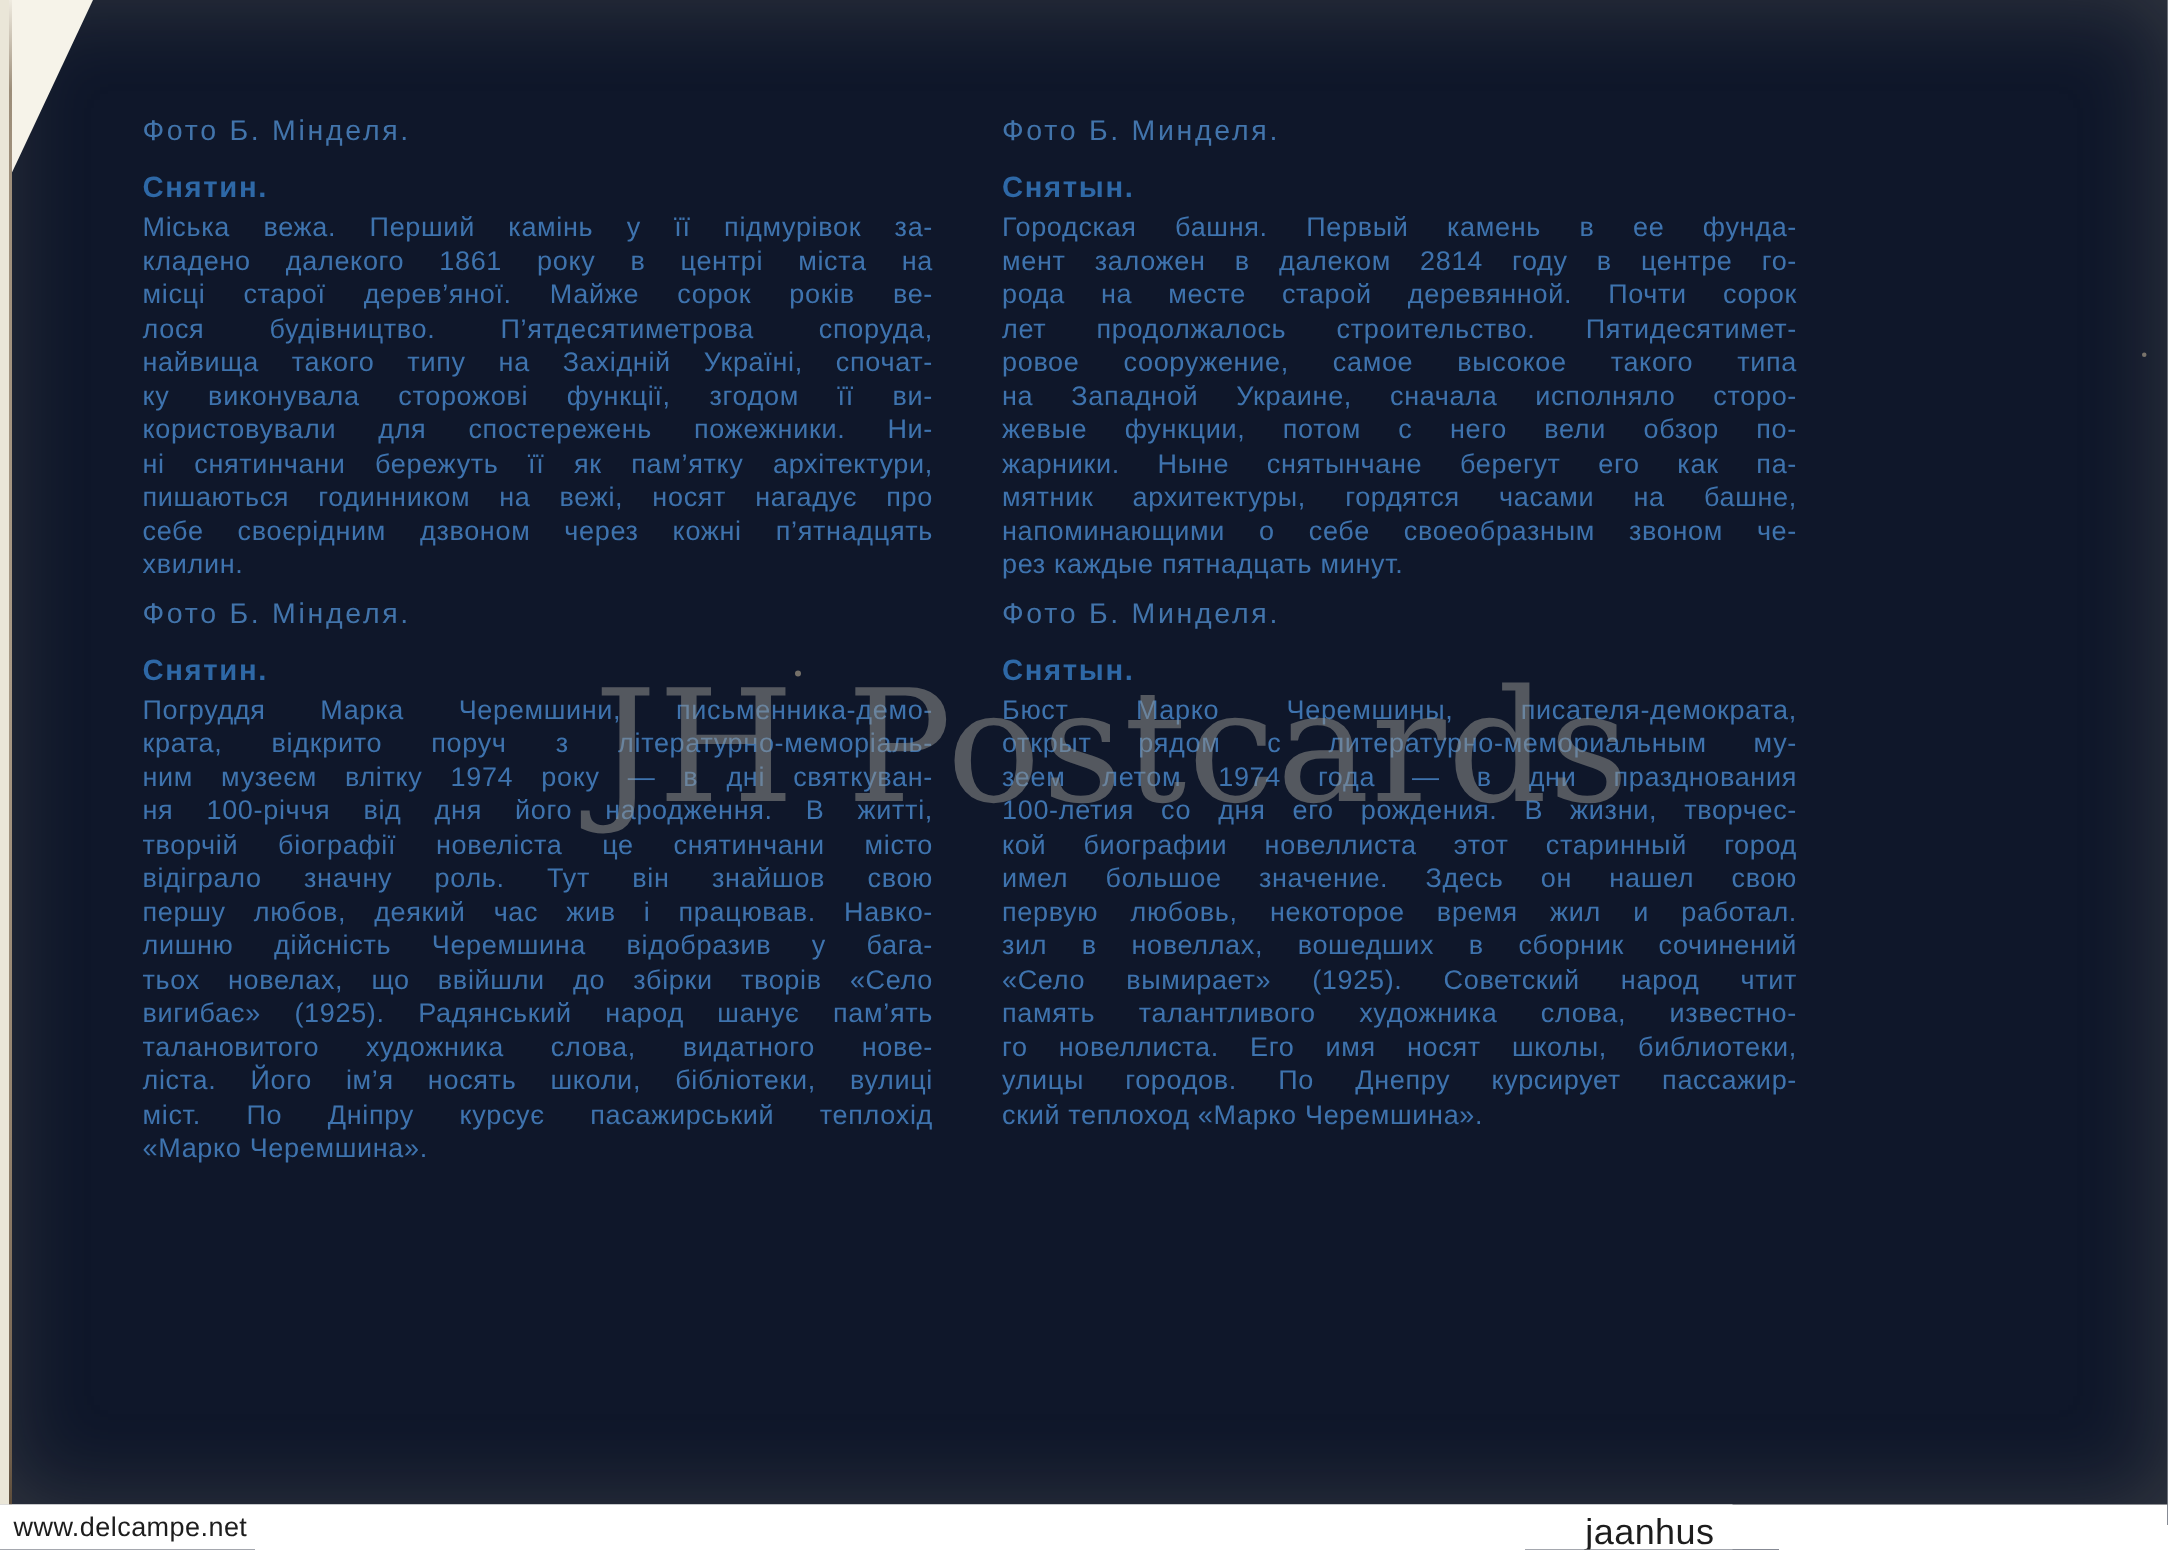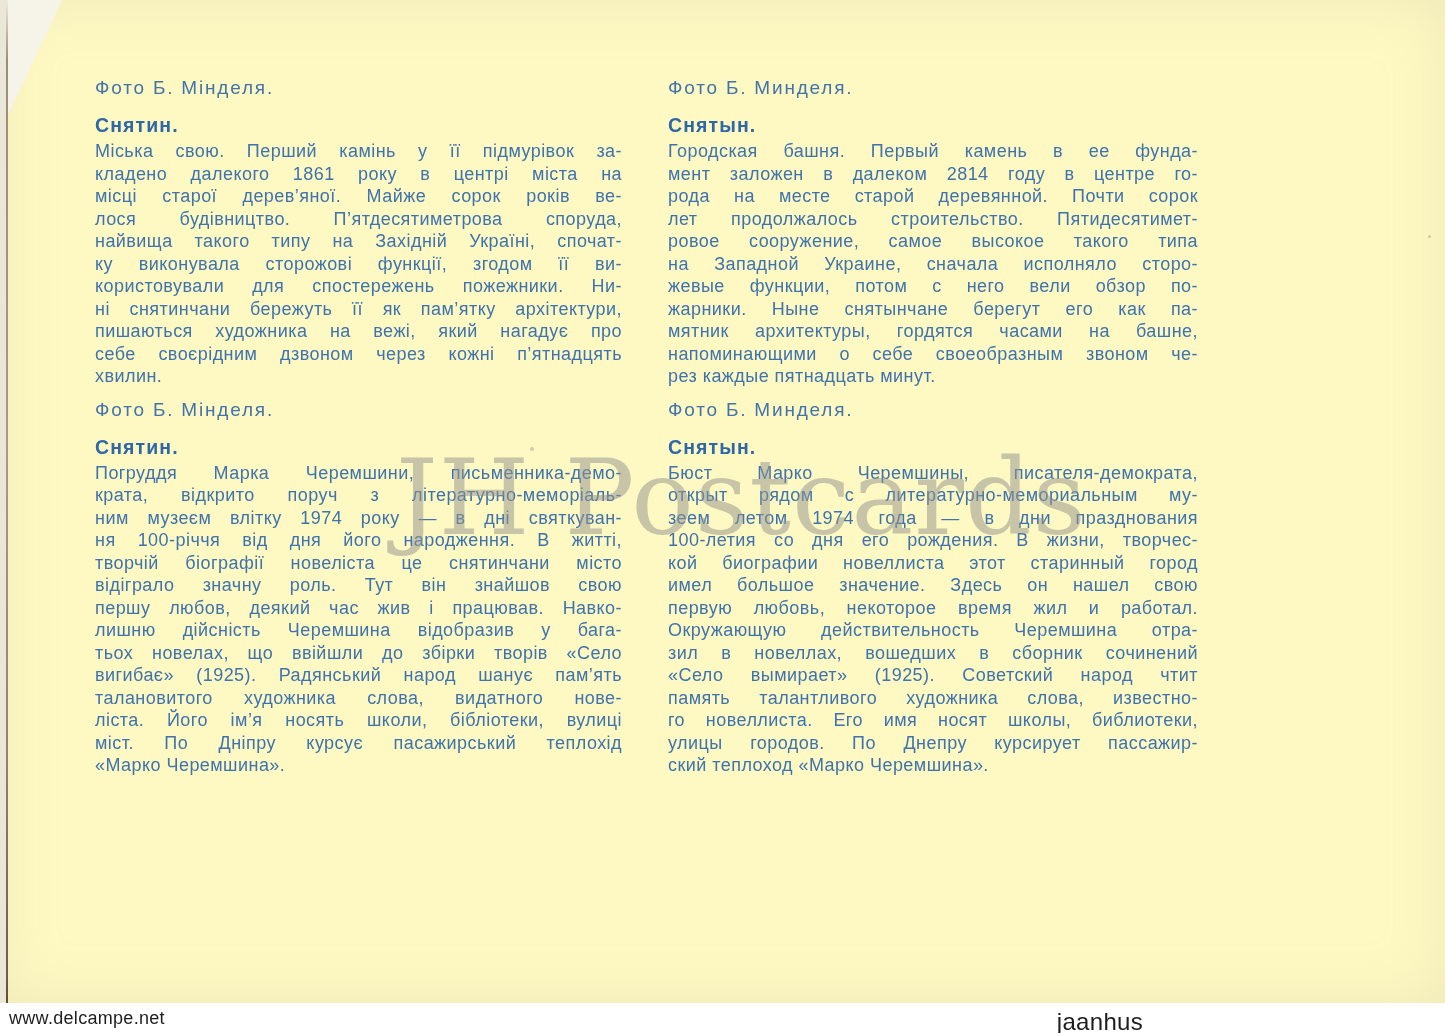--- a/index.html
+++ b/index.html
@@ -6,21 +6,21 @@
   body {
     width: 1445px; height: 1033px;
     position: relative;
     background: #ffffff;
     font-family: "Liberation Sans", sans-serif;
     overflow: hidden;
   }
   .card {
     position: absolute; left: 0; top: 0;
     width: 1445px; height: 1003px;
-    background: #fef9c3;
+    background: #0f172a;
     box-shadow: inset 0 0 60px rgba(188,176,148,0.22);
   }
   .corner-wear {
     position: absolute; left: 0; top: 0;
     width: 70px; height: 140px;
     background: #f6f3e9;
     clip-path: polygon(0 0, 62px 0, 0 132px);
   }
   .edge-strip {
     position: absolute; left: 0; top: 0;
@@ -96,29 +96,29 @@
 <div class="card">
   <div class="corner-wear"></div>
   <div class="edge-strip"></div>
   <div class="crease-line"></div>
 
   <div class="column column-left">
     <div class="section">
       <div class="credit">Фото Б. Мінделя.</div>
       <div class="heading">Снятин.</div>
       <div class="paragraph">
-          <div class="tline">Міська свою. Перший камінь у її підмурівок за-</div>
+          <div class="tline">Міська вежа. Перший камінь у її підмурівок за-</div>
           <div class="tline">кладено далекого 1861 року в центрі міста на</div>
           <div class="tline">місці старої дерев’яної. Майже сорок років ве-</div>
           <div class="tline">лося будівництво. П’ятдесятиметрова споруда,</div>
           <div class="tline">найвища такого типу на Західній Україні, спочат-</div>
           <div class="tline">ку виконувала сторожові функції, згодом її ви-</div>
           <div class="tline">користовували для спостережень пожежники. Ни-</div>
           <div class="tline">ні снятинчани бережуть її як пам’ятку архітектури,</div>
-          <div class="tline">пишаються художника на вежі, який нагадує про</div>
+          <div class="tline">пишаються годинником на вежі, носят нагадує про</div>
           <div class="tline">себе своєрідним дзвоном через кожні п’ятнадцять</div>
           <div class="tline tline-last">хвилин.</div>
         </div>
     </div>
     <div class="section">
       <div class="credit">Фото Б. Мінделя.</div>
       <div class="heading">Снятин.</div>
       <div class="paragraph">
           <div class="tline">Погруддя Марка Черемшини, письменника-демо-</div>
           <div class="tline">крата, відкрито поруч з літературно-меморіаль-</div>
@@ -160,21 +160,20 @@
       <div class="credit">Фото Б. Минделя.</div>
       <div class="heading">Снятын.</div>
       <div class="paragraph">
           <div class="tline">Бюст Марко Черемшины, писателя-демократа,</div>
           <div class="tline">открыт рядом с литературно-мемориальным му-</div>
           <div class="tline">зеем летом 1974 года — в дни празднования</div>
           <div class="tline">100-летия со дня его рождения. В жизни, творчес-</div>
           <div class="tline">кой биографии новеллиста этот старинный город</div>
           <div class="tline">имел большое значение. Здесь он нашел свою</div>
           <div class="tline">первую любовь, некоторое время жил и работал.</div>
-          <div class="tline">Окружающую действительность Черемшина отра-</div>
           <div class="tline">зил в новеллах, вошедших в сборник сочинений</div>
           <div class="tline">«Село вымирает» (1925). Советский народ чтит</div>
           <div class="tline">память талантливого художника слова, известно-</div>
           <div class="tline">го новеллиста. Его имя носят школы, библиотеки,</div>
           <div class="tline">улицы городов. По Днепру курсирует пассажир-</div>
           <div class="tline tline-last">ский теплоход «Марко Черемшина».</div>
         </div>
     </div>
   </div>
 

